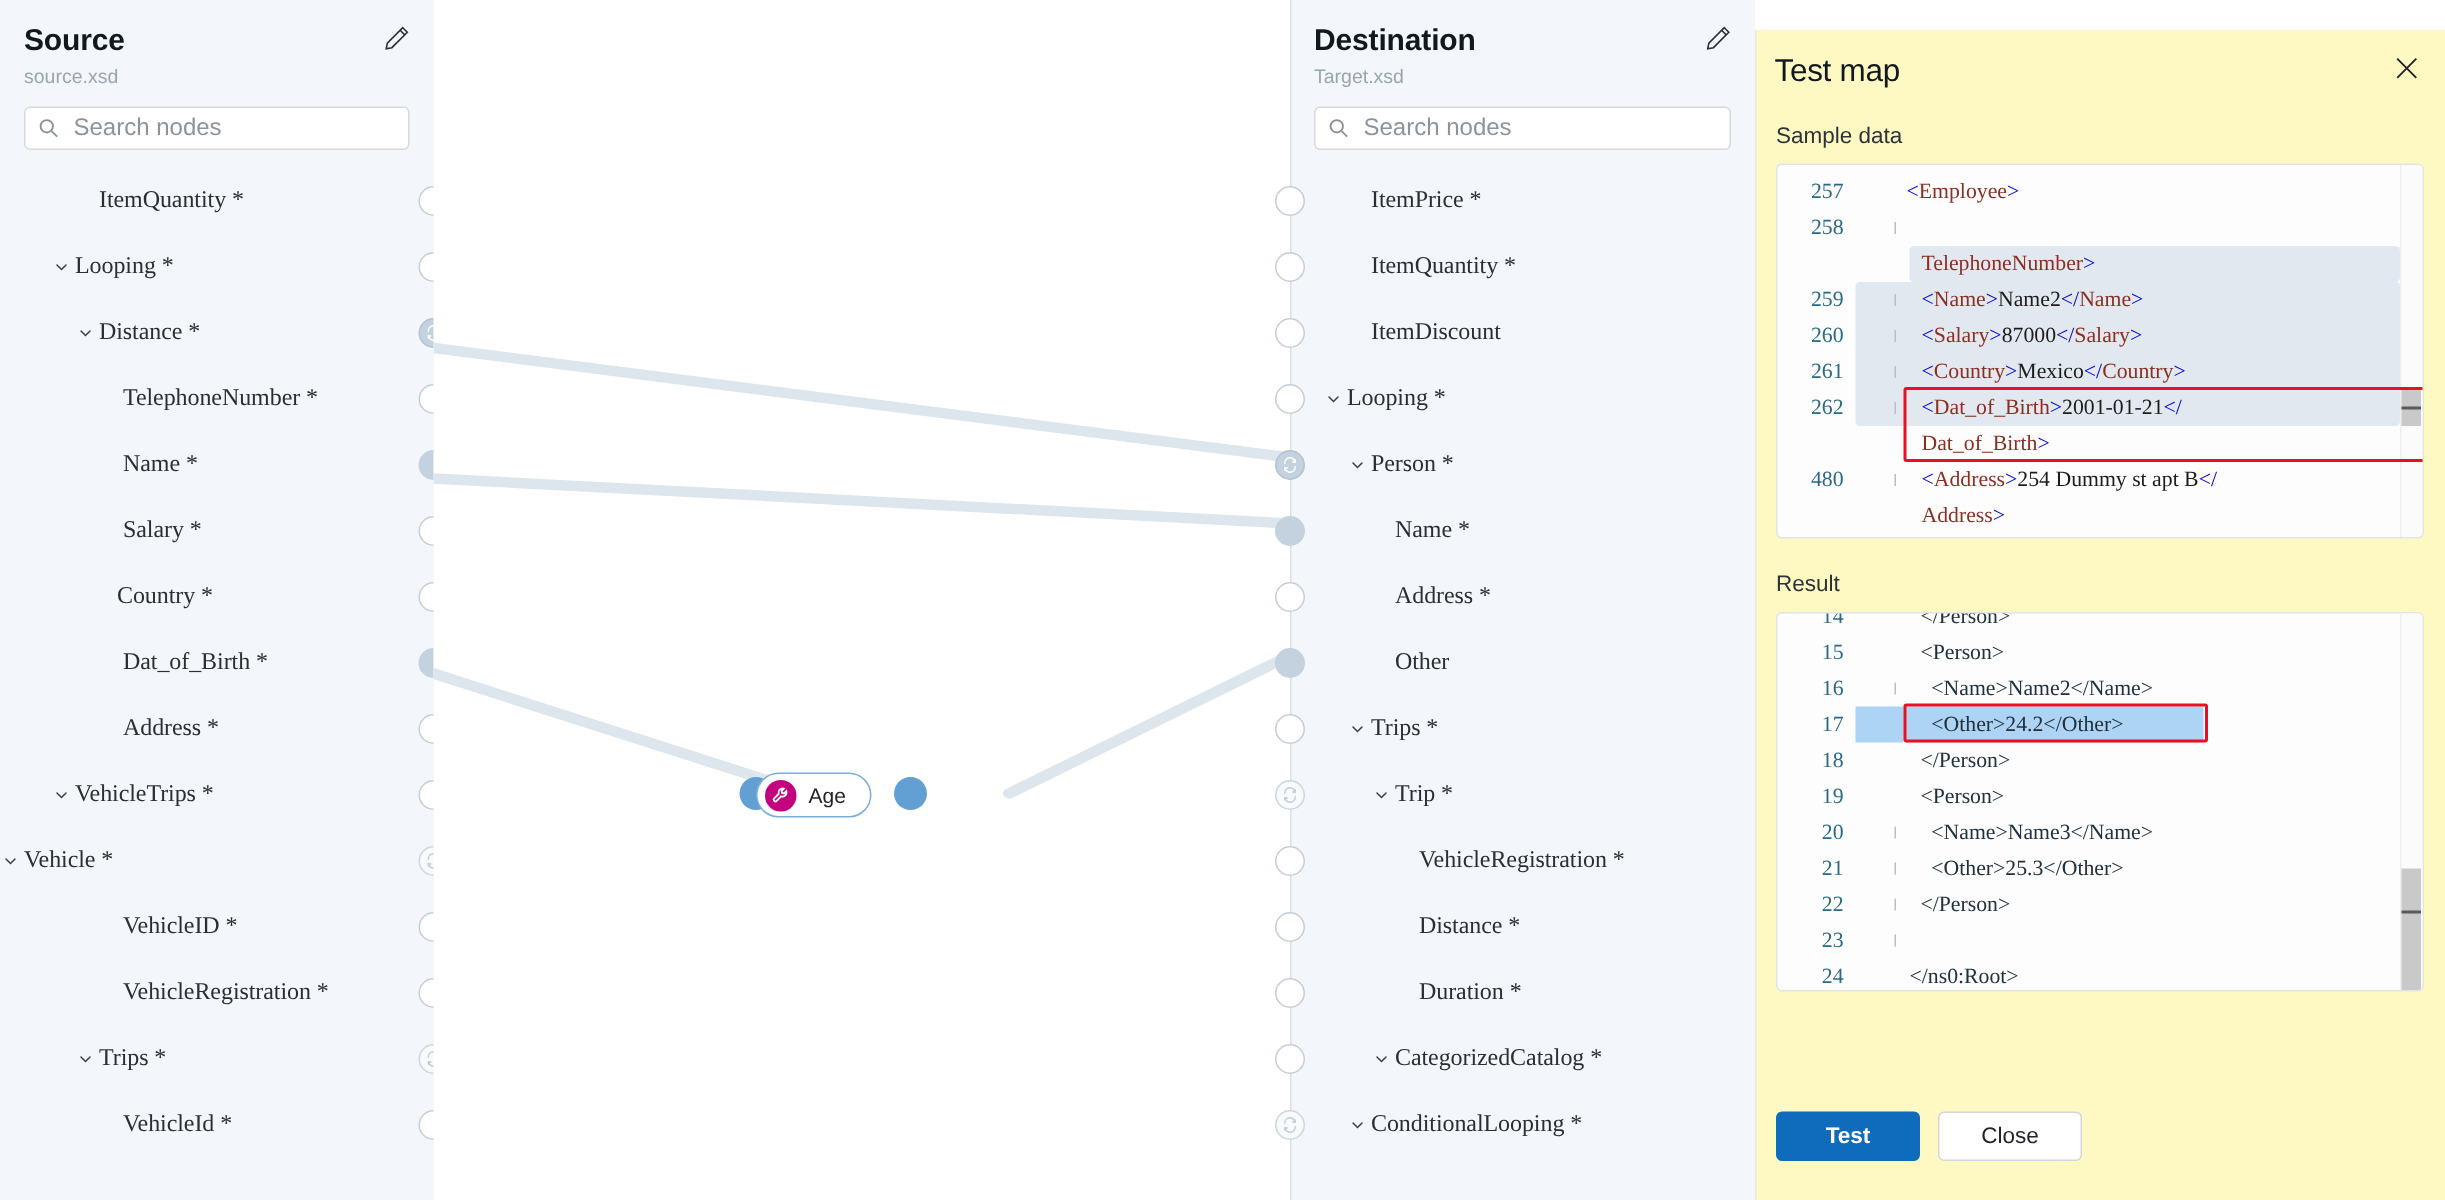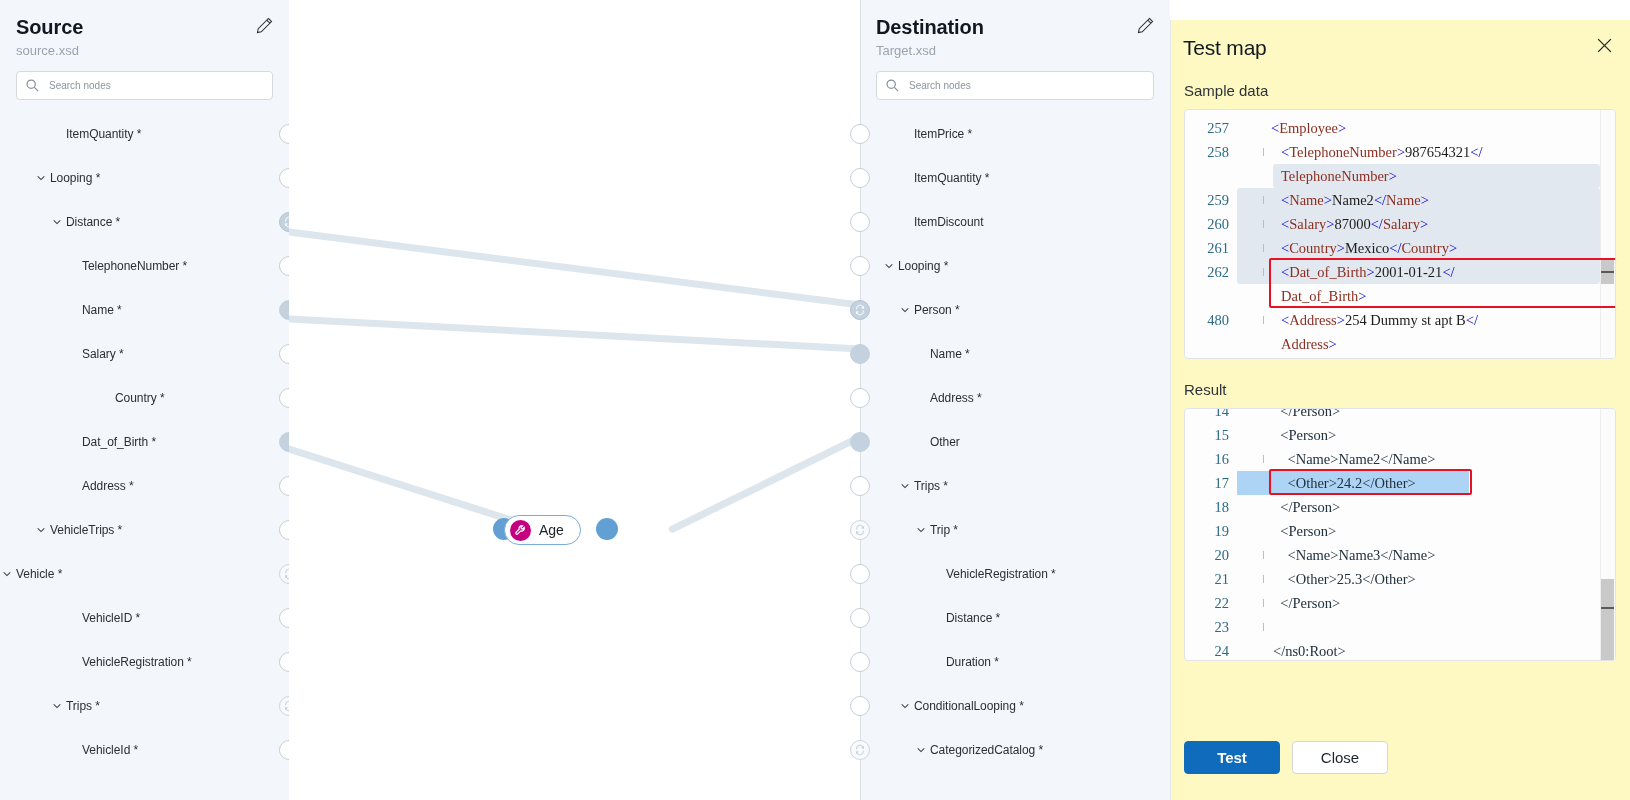--- a/index.html
+++ b/index.html
@@ -46,38 +46,39 @@
     border: 1px solid #d6d9dd;
     border-radius: 4px;
     display: flex; align-items: center;
     padding: 0 8px;
     position: relative;
   }
   .search-box .s-icon { width: 15px; height: 15px; flex: 0 0 15px; margin-right: 7px; opacity: .72; }
   .search-box input {
     border: none; outline: none; background: transparent;
     font-family: "Liberation Sans", sans-serif;
-    font-size: 10px; color: #be185d; width: 100%;
+    font-size: 16px; color: #be185d; width: 100%;
   }
   .search-box input::placeholder { color: #8b949d; }
 
   
   .tree { position: relative; margin-top: 12px; }
   .row {
     height: 44px; display: flex; align-items: center;
     position: relative; cursor: pointer;
   }
   .row .chev {
     width: 13px; height: 13px; flex: 0 0 13px; margin-right: 3px;
     display: inline-flex; align-items: center; justify-content: center;
   }
   .row .chev.empty { visibility: hidden; }
   .row .lbl {
-    font-size: 12px; color: #2a2f34; white-space: nowrap;
+    font-size: 16px; color: #2a2f34; white-space: nowrap;
     letter-spacing: -0.05px;
+    font-family: Liberation Serif, serif;
   }
 
   
   .rail {
     position: absolute; top: 0; bottom: 0; width: 1px;
     background: #d9dfe5;
   }
   #source-panel .rail { left: 289px; }
   #dest-panel   .rail { left: 0px; }
 
@@ -267,21 +268,21 @@
           <span class="lbl">Name *</span>
         </div>
         <div class="row" style="padding-left: 66px;">
           <span class="chev empty">
             <svg width="12" height="12" viewBox="0 0 16 16" fill="none" stroke="#3a4046" stroke-width="1.35" stroke-linecap="round">
               <path d="M4 6.2 8 10.2 12 6.2"></path>
             </svg>
           </span>
           <span class="lbl">Salary *</span>
         </div>
-        <div class="row" style="padding-left: 99px;">
+        <div class="row" style="padding-left: 62px;">
           <span class="chev empty">
             <svg width="12" height="12" viewBox="0 0 16 16" fill="none" stroke="#3a4046" stroke-width="1.35" stroke-linecap="round">
               <path d="M4 6.2 8 10.2 12 6.2"></path>
             </svg>
           </span>
           <span class="lbl">Country *</span>
         </div>
         <div class="row" style="padding-left: 66px;">
           <span class="chev empty">
             <svg width="12" height="12" viewBox="0 0 16 16" fill="none" stroke="#3a4046" stroke-width="1.35" stroke-linecap="round">
@@ -528,35 +529,35 @@
           <span class="lbl">Distance *</span>
         </div>
         <div class="row" style="padding-left: 70px;">
           <span class="chev empty">
             <svg width="12" height="12" viewBox="0 0 16 16" fill="none" stroke="#3a4046" stroke-width="1.35" stroke-linecap="round">
               <path d="M4 6.2 8 10.2 12 6.2"></path>
             </svg>
           </span>
           <span class="lbl">Duration *</span>
         </div>
+        <div class="row" style="padding-left: 54px;">
+          <span class="chev">
+            <svg width="12" height="12" viewBox="0 0 16 16" fill="none" stroke="#3a4046" stroke-width="1.35" stroke-linecap="round">
+              <path d="M4 6.2 8 10.2 12 6.2"></path>
+            </svg>
+          </span>
+          <span class="lbl">CategorizedCatalog *</span>
+        </div>
         <div class="row" style="padding-left: 38px;">
           <span class="chev">
             <svg width="12" height="12" viewBox="0 0 16 16" fill="none" stroke="#3a4046" stroke-width="1.35" stroke-linecap="round">
               <path d="M4 6.2 8 10.2 12 6.2"></path>
             </svg>
           </span>
           <span class="lbl">ConditionalLooping *</span>
-        </div>
-        <div class="row" style="padding-left: 54px;">
-          <span class="chev">
-            <svg width="12" height="12" viewBox="0 0 16 16" fill="none" stroke="#3a4046" stroke-width="1.35" stroke-linecap="round">
-              <path d="M4 6.2 8 10.2 12 6.2"></path>
-            </svg>
-          </span>
-          <span class="lbl">CategorizedCatalog *</span>
         </div>
       </div>
   <div class="conn" style="top: 124px; left: -10px; position: absolute;"></div>
       <div class="conn" style="top: 168px; left: -10px; position: absolute;"></div>
       <div class="conn" style="top: 212px; left: -10px; position: absolute;"></div>
       <div class="conn" style="top: 256px; left: -10px; position: absolute;"></div>
       <div class="conn loop" style="top: 300px; left: -10px; position: absolute;">
         <svg width="12" height="12" viewBox="0 0 16 16" fill="none" stroke="#ffffff" stroke-width="1.25" stroke-linecap="round">
           <path d="M3.4 6.6A4.2 4.2 0 0 1 12.4 5.6"></path>
           <path d="M12.6 9.4A4.2 4.2 0 0 1 3.6 10.4"></path>
@@ -595,21 +596,21 @@
     <div class="tm-close">
       <svg width="17" height="17" viewBox="0 0 16 16" fill="none" stroke="#20252a" stroke-width="1.2">
         <path d="M2 2 14 14M14 2 2 14"></path>
       </svg>
     </div>
 
     <div class="tm-section-label">Sample data</div>
     <div class="code-box" id="sample-box">
       <div class="code-lines" id="sample-lines" style="position: relative; padding-top: 6px;">
           <div class="cline"><span class="gutter">257</span><span class="fold"></span><span class="indentbar"></span><span class="code-txt" style="padding-left: 0px;"><span class="br">&lt;</span><span class="tg">Employee</span><span class="br">&gt;</span></span></div>
-          <div class="cline"><span class="gutter">258</span><span class="fold"></span><span class="indentbar on"></span><span class="code-txt" style="padding-left: 10px;"><span class="br">&lt;</span><span class="tg">TelephoneNumber</span><span class="br">&gt;</span><span class="vl">987654321</span><span class="br">&lt;/</span></span></div>
+          <div class="cline"><span class="gutter">258</span><span class="fold"></span><span class="indentbar on"></span></div>
           <div class="cline"><span class="gutter"></span><span class="fold"></span><span class="indentbar"></span><span class="code-txt" style="padding-left: 10px;"><span class="tg">TelephoneNumber</span><span class="br">&gt;</span></span></div>
           <div class="cline"><span class="gutter">259</span><span class="fold"></span><span class="indentbar on"></span><span class="code-txt" style="padding-left: 10px;"><span class="br">&lt;</span><span class="tg">Name</span><span class="br">&gt;</span><span class="vl">Name2</span><span class="br">&lt;/</span><span class="tg">Name</span><span class="br">&gt;</span></span></div>
           <div class="cline"><span class="gutter">260</span><span class="fold"></span><span class="indentbar on"></span><span class="code-txt" style="padding-left: 10px;"><span class="br">&lt;</span><span class="tg">Salary</span><span class="br">&gt;</span><span class="vl">87000</span><span class="br">&lt;/</span><span class="tg">Salary</span><span class="br">&gt;</span></span></div>
           <div class="cline"><span class="gutter">261</span><span class="fold"></span><span class="indentbar on"></span><span class="code-txt" style="padding-left: 10px;"><span class="br">&lt;</span><span class="tg">Country</span><span class="br">&gt;</span><span class="vl">Mexico</span><span class="br">&lt;/</span><span class="tg">Country</span><span class="br">&gt;</span></span></div>
           <div class="cline"><span class="gutter">262</span><span class="fold"></span><span class="indentbar on"></span><span class="code-txt" style="padding-left: 10px;"><span class="br">&lt;</span><span class="tg">Dat_of_Birth</span><span class="br">&gt;</span><span class="vl">2001-01-21</span><span class="br">&lt;/</span></span></div>
           <div class="cline"><span class="gutter"></span><span class="fold"></span><span class="indentbar"></span><span class="code-txt" style="padding-left: 10px;"><span class="tg">Dat_of_Birth</span><span class="br">&gt;</span></span></div>
           <div class="cline"><span class="gutter">480</span><span class="fold"></span><span class="indentbar on"></span><span class="code-txt" style="padding-left: 10px;"><span class="br">&lt;</span><span class="tg">Address</span><span class="br">&gt;</span><span class="vl">254 Dummy st apt B</span><span class="br">&lt;/</span></span></div>
           <div class="cline"><span class="gutter"></span><span class="fold"></span><span class="indentbar"></span><span class="code-txt" style="padding-left: 10px;"><span class="tg">Address</span><span class="br">&gt;</span></span></div>
           <div class="selband" style="left: 52px; right: 15px; top: 78px; height: 96px;"></div>
           <div class="selband" style="left: 88px; right: 15px; top: 54px; height: 24px;"></div>

